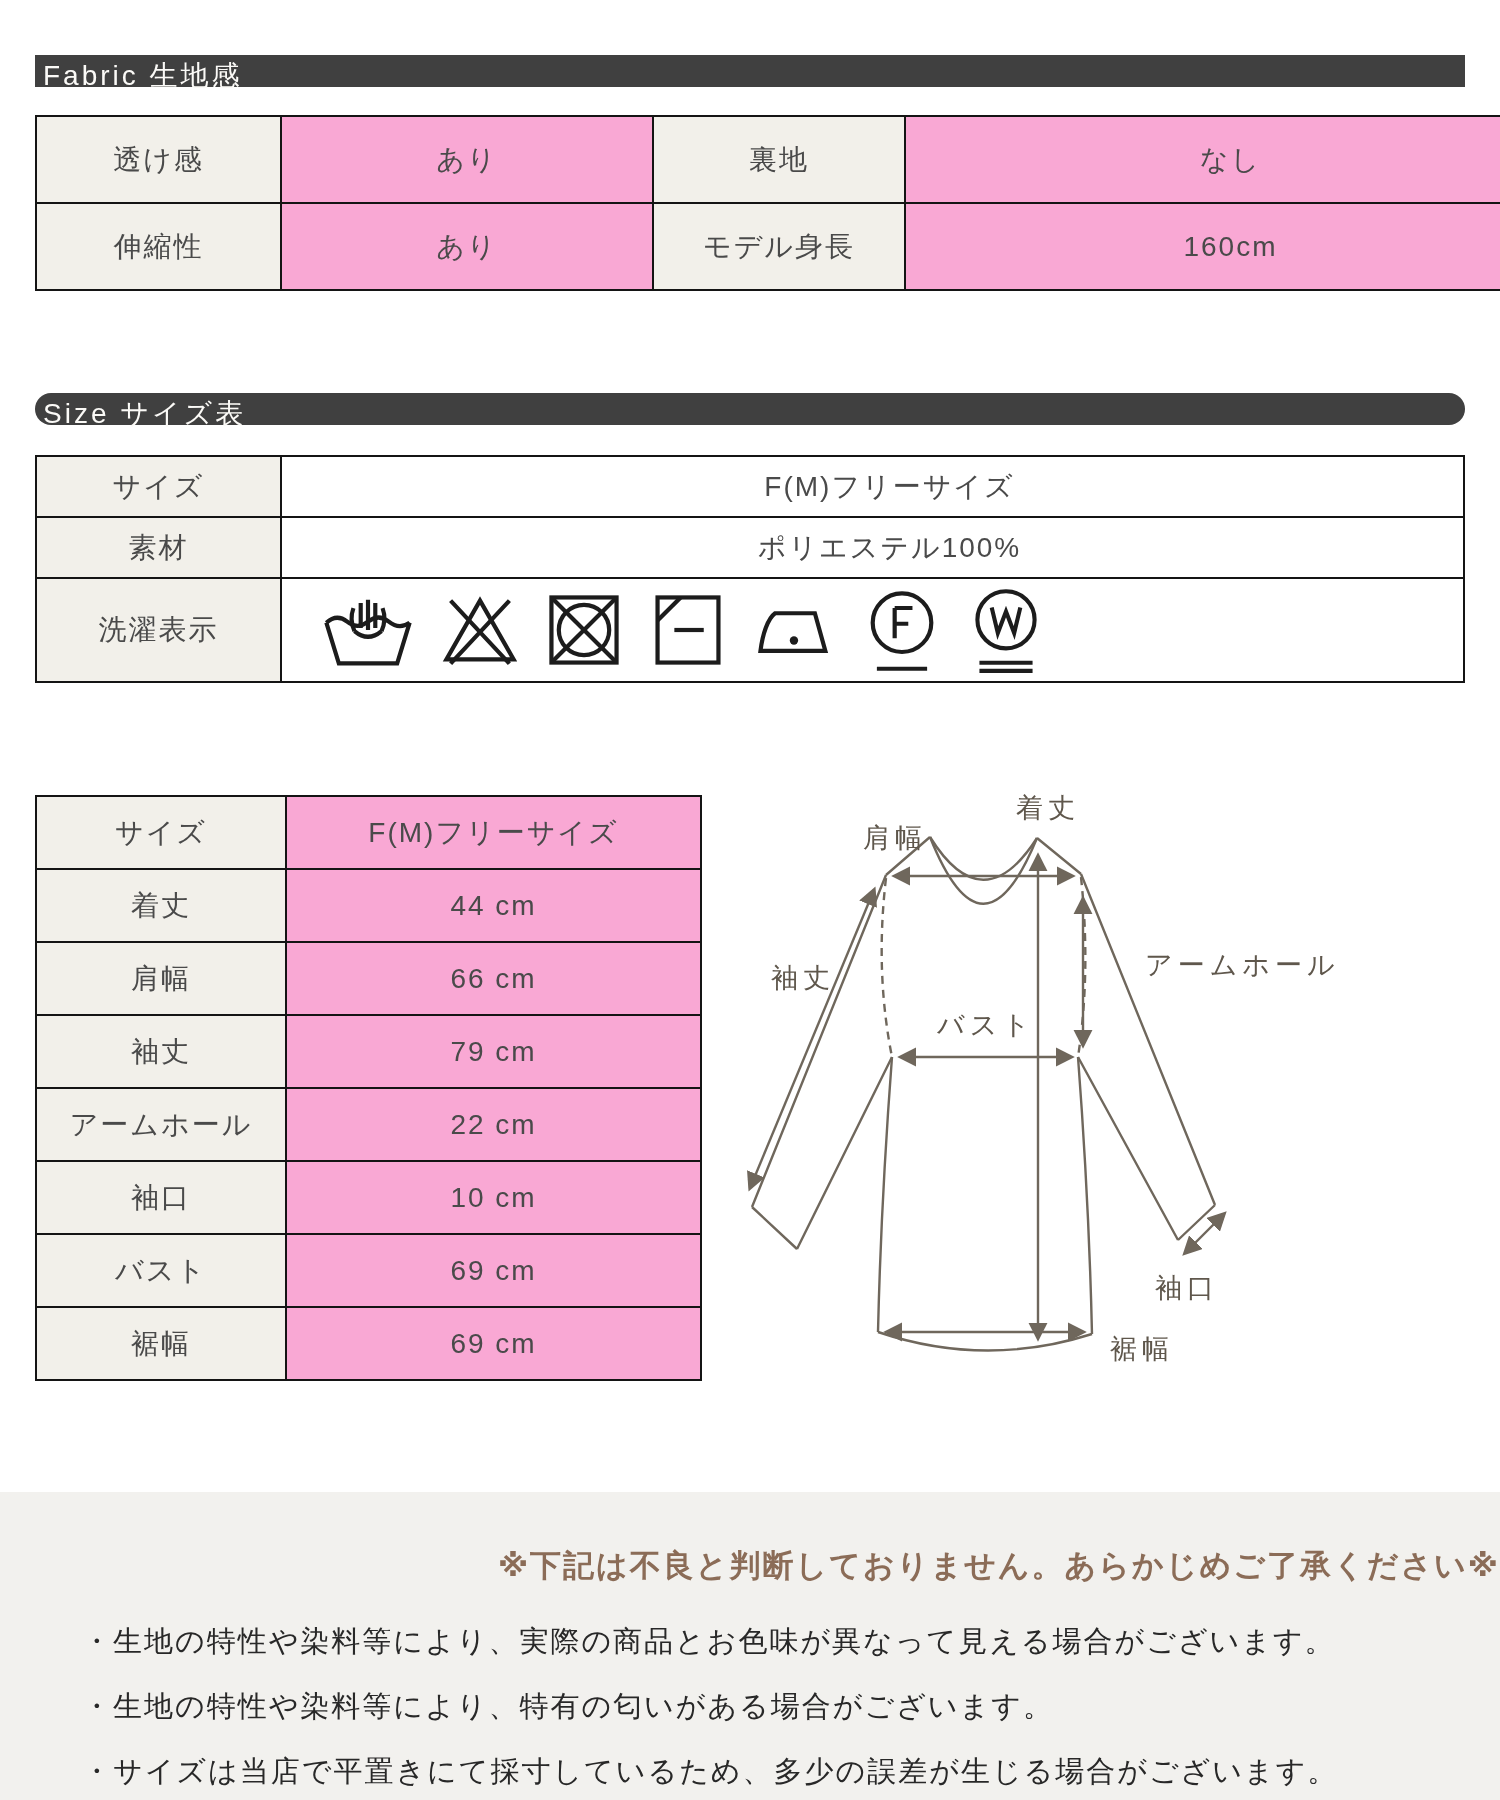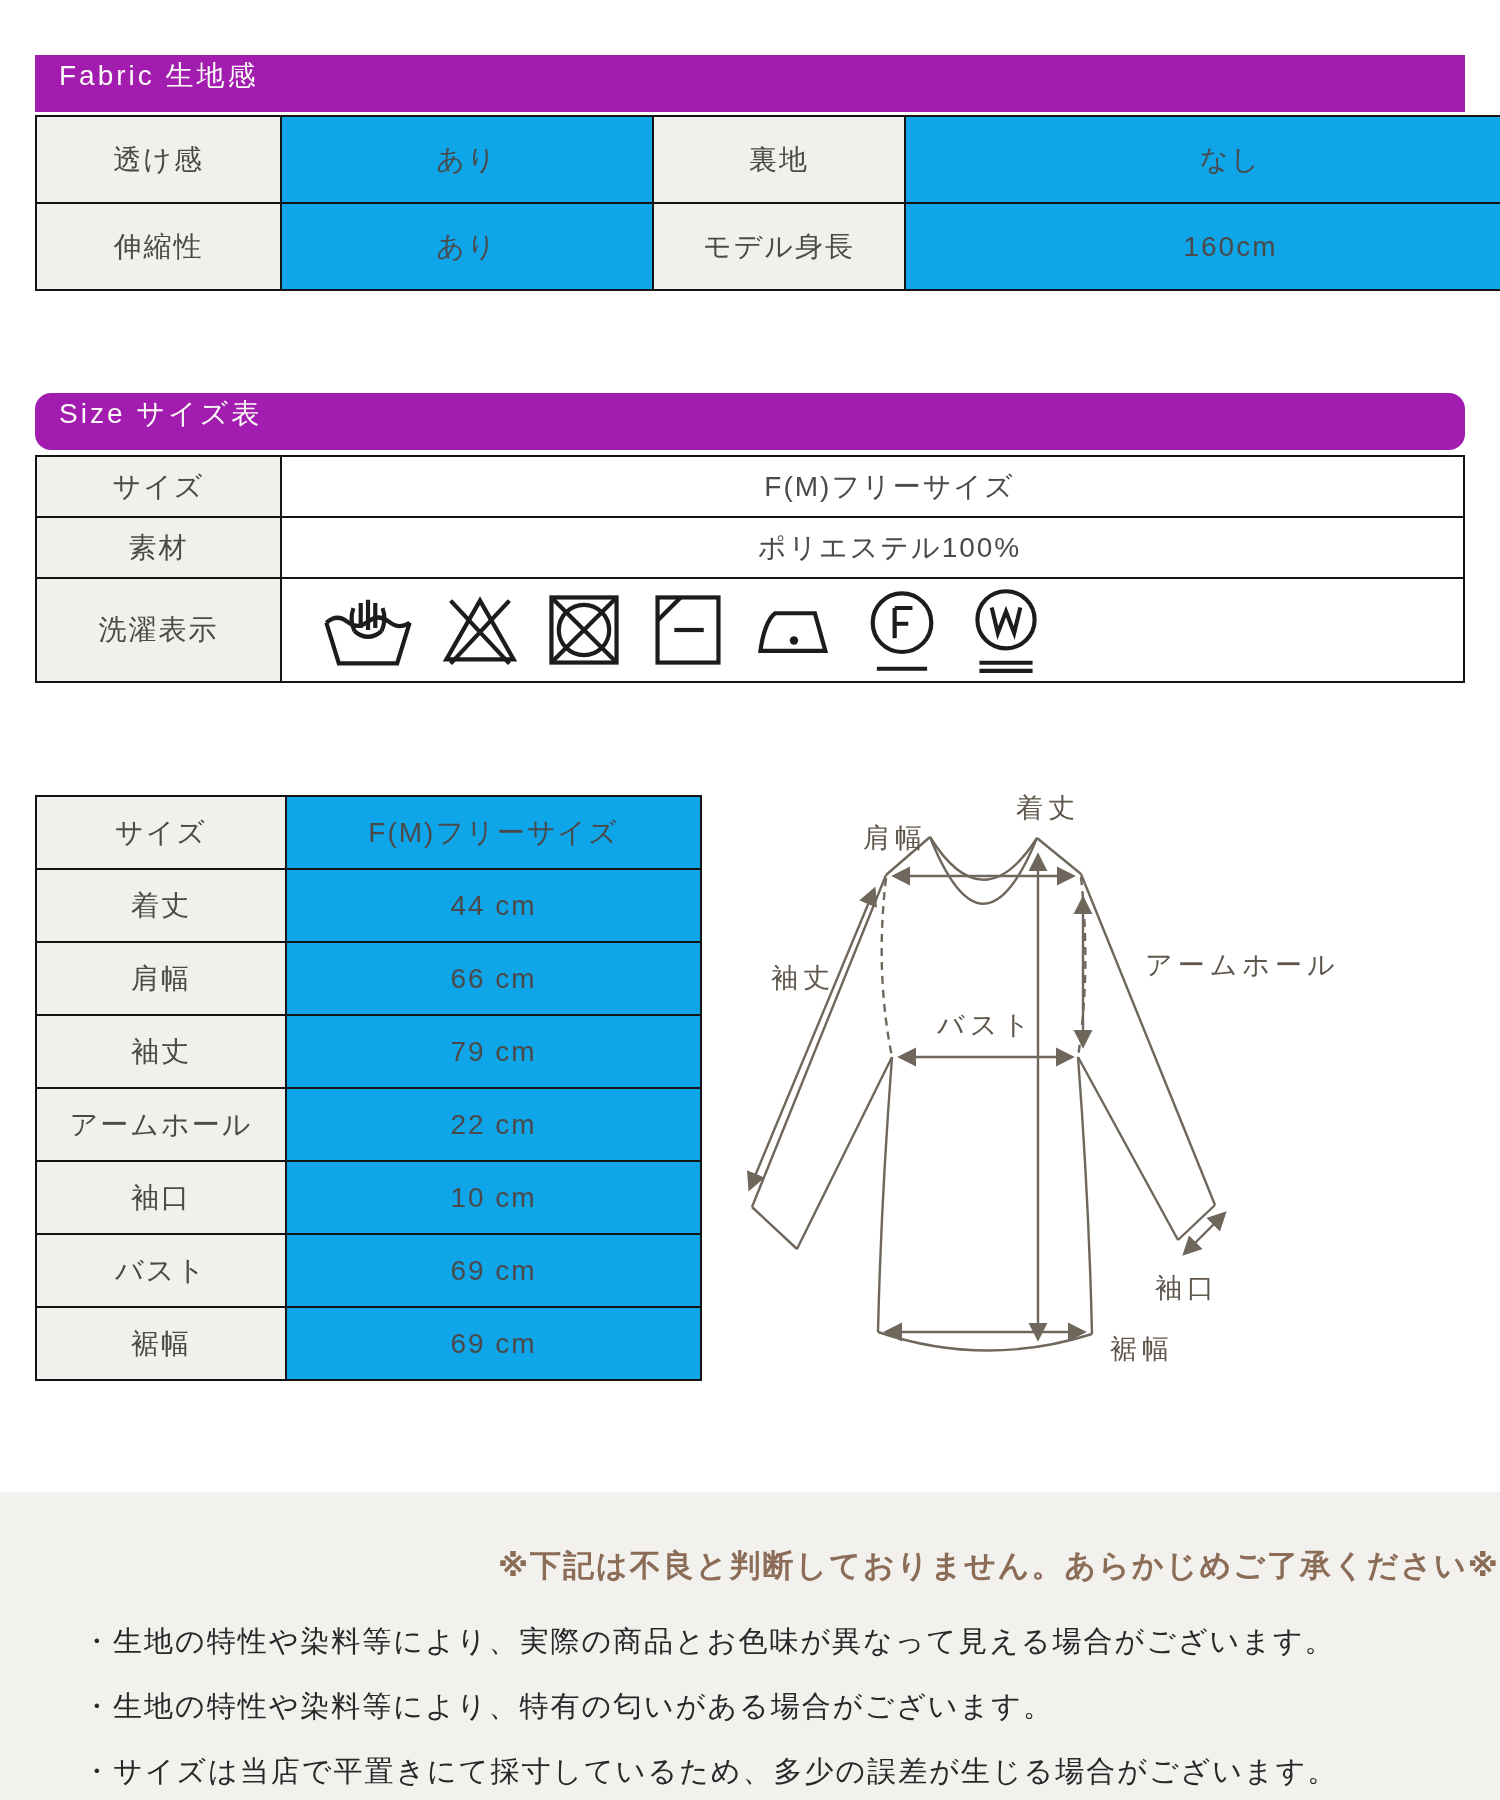--- a/index.html
+++ b/index.html
@@ -5,29 +5,29 @@
   * { margin:0; padding:0; box-sizing:border-box; }
   html,body { width:1500px; height:1800px; }
   body {
     position:relative;
     background:#ffffff;
     font-family:"Liberation Sans","DejaVu Sans",sans-serif;
     color:#4a4a4a;
     overflow:hidden;
   }
   .section-header {
-    position:absolute; left:35px; width:1430px; height:57px;
-    background:#a21caf; color:#fbfaf7;
+    position:absolute; left:35px; width:1430px; height:32px;
+    background:#404040; color:#fbfaf7;
     font-size:28px; letter-spacing:3px; line-height:42px;
-    padding-left:24px;
+    padding-left:8px;
   }
   table.tbl { border-collapse:collapse; position:absolute; table-layout:fixed; }
   table.tbl td { border:2px solid #141414; text-align:center; vertical-align:middle; font-size:28px; color:#4a4a4a; letter-spacing:2px; }
   td.lab { background:#f2f0ea; }
-  td.val { background:#0ea5e9; }
+  td.val { background:#f9a8d4; }
   td.val-left { background:#ffffff; text-align:left; padding-left:34px; }
 
   
   .fabric { left:35px; top:115px; width:1430px; }
   .fabric td { height:87px; }
   .fabric .c1 { width:245px; } .fabric .c2 { width:372px; }
   .fabric .c3 { width:252px; } .fabric .c4 { width:651px; }
 
   
   .sizeinfo { left:35px; top:455px; width:1430px; }

